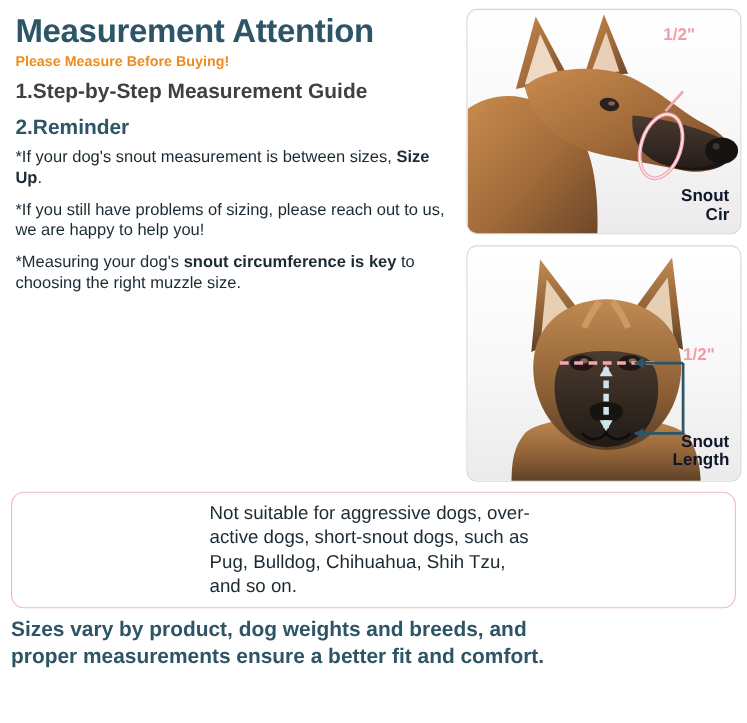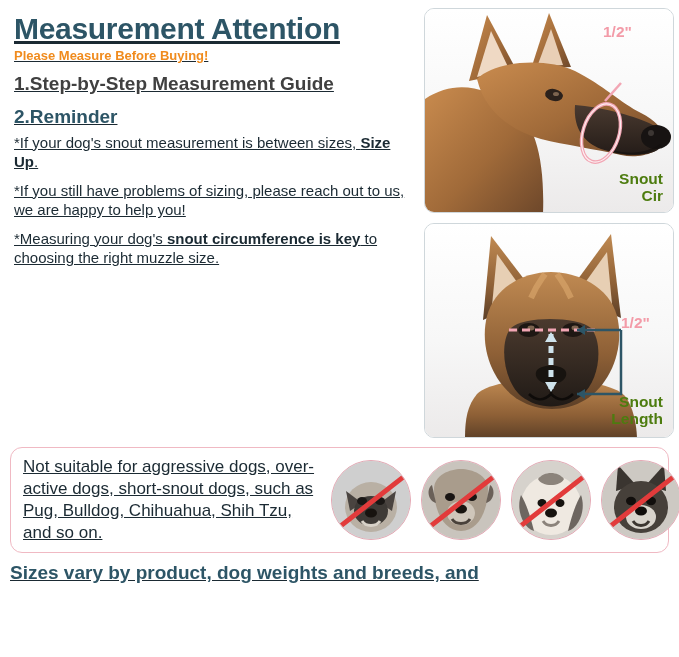--- a/index.html
+++ b/index.html
@@ -13,21 +13,20 @@
     font-family: "Liberation Sans", sans-serif;
     color: #1b2a33;
     overflow: hidden;
   }
   .page {
     position: relative;
     width: 679px;
     height: 657px;
     box-sizing: border-box;
     padding: 8px 10px 4px 10px;
-    text-decoration: underline;
   }
 
   
   .top {
     display: flex;
     align-items: flex-start;
     gap: 10px;
   }
   .left-col {
     width: 404px;
@@ -111,21 +110,21 @@
   
   .dog-bg {
     position: absolute;
     inset: 0;
     background: linear-gradient(180deg, #ffffff 0%, #f7f7f7 55%, #eceaea 100%);
   }
 
   .label-text {
     position: absolute;
     font-weight: bold;
-    color: #4d7c0f;
+    color: #0f172a;
     font-size: 15.5px;
     line-height: 1.1;
     z-index: 6;
   }
   .label-pink {
     position: absolute;
     font-weight: bold;
     color: #f39ba8;
     font-size: 15.5px;
     z-index: 6;
@@ -135,20 +134,21 @@
   .unsuitable {
     margin-top: 9px;
     border: 1.4px solid #f0b9c3;
     border-radius: 12px;
     padding: 8px 10px 8px 12px;
     display: flex;
     align-items: center;
     gap: 8px;
     height: 106px;
     box-sizing: border-box;
+    flex-direction: column;
   }
   .unsuitable-text {
     font-size: 17px;
     line-height: 1.3;
     width: 300px;
     flex: 0 0 300px;
   }
   .breeds {
     display: flex;
     gap: 10px;
@@ -391,15 +391,16 @@
           <path d="M31 60 C35 66 43 66 47 60" stroke="#3c3630" stroke-width="3" fill="none"></path>
         </svg>
         <div class="slash"></div>
       </div>
 
     </div>
   </div>
 
   <div class="footer">
     <div>Sizes vary by product, dog weights and breeds, and</div>
+    <div>proper measurements ensure a better fit and comfort.</div>
   </div>
 
 </div>
 
 </body></html>

